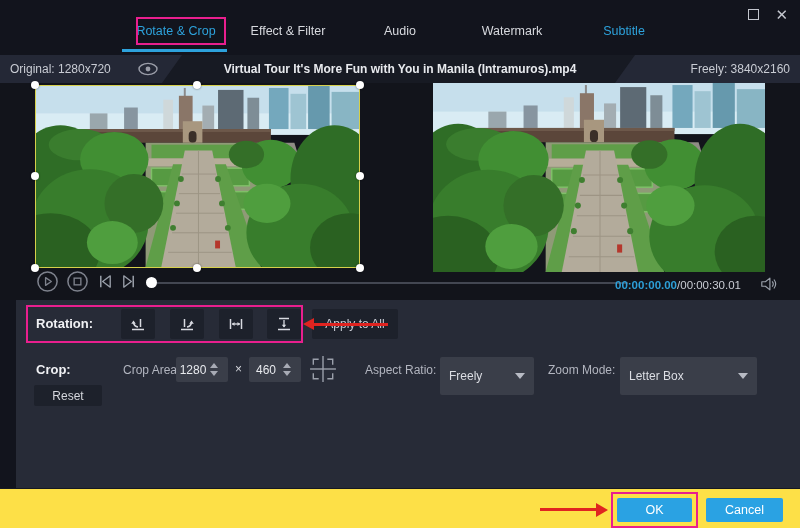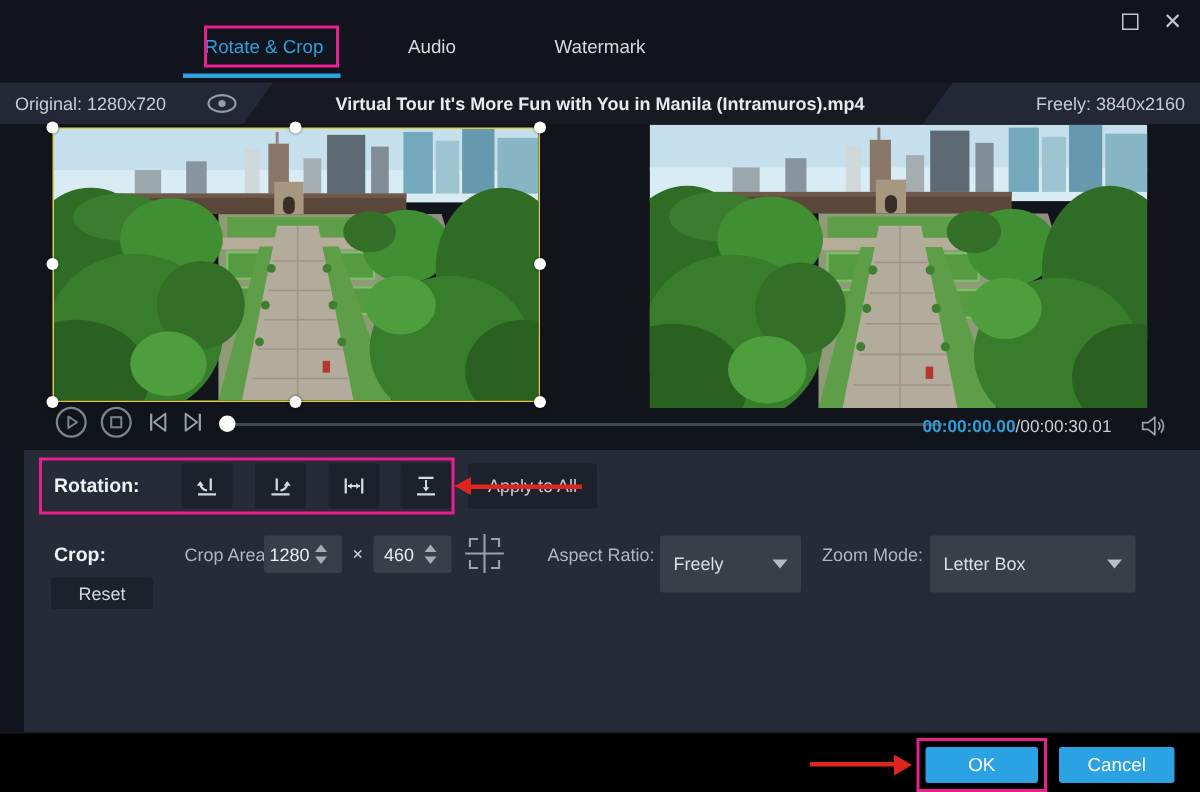--- a/index.html
+++ b/index.html
@@ -57,21 +57,21 @@
   .tri-up{width:0;height:0;border-left:4px solid transparent;border-right:4px solid transparent;border-bottom:5px solid #a8abb5;}
   .tri-down{width:0;height:0;border-left:4px solid transparent;border-right:4px solid transparent;border-top:5px solid #a8abb5;}
   .dropdown{position:absolute;height:38px;background:#3a3e49;border-radius:2px;display:flex;align-items:center;
     justify-content:space-between;padding:0 9px;cursor:pointer;}
   .dd-val{color:#dcdee4;font-size:12px;}
   .dd-chev{width:0;height:0;border-left:5px solid transparent;border-right:5px solid transparent;border-top:6px solid #b8bbc4;}
   .reset-btn{position:absolute;left:18px;top:85px;width:68px;height:21px;background:#1d212b;border-radius:2px;
     color:#d4d6dc;font-size:12px;display:flex;align-items:center;justify-content:center;cursor:pointer;}
 
   
-  .footer{position:absolute;left:0;top:488px;width:800px;height:40px;background:#000000;border-top:1px solid #161922;}
+  .footer{position:absolute;left:0;top:488px;width:800px;height:40px;background:#fde047;border-top:1px solid #161922;}
   .blue-btn{position:absolute;height:24px;background:#2aa2e3;border-radius:2px;color:#fff;font-size:12.5px;
     display:flex;align-items:center;justify-content:center;cursor:pointer;}
 
   
   .anno-box{position:absolute;border:2px solid #e91f8e;pointer-events:none;}
   .anno-line{position:absolute;background:#e02420;pointer-events:none;}
   .anno-head-right{position:absolute;width:0;height:0;border-top:7px solid transparent;border-bottom:7px solid transparent;
     border-left:12px solid #e02420;pointer-events:none;}
   .anno-head-left{position:absolute;width:0;height:0;border-top:6px solid transparent;border-bottom:6px solid transparent;
     border-right:11px solid #e02420;pointer-events:none;}
@@ -147,22 +147,24 @@
       </g>
     </g>
   </defs>
 </svg>
 
 <div class="window">
 
   <div class="titlebar">
     <div class="tabs">
       <div class="tab active"><span>Rotate &amp; Crop</span></div>
+      <div class="tab"><span>Effect &amp; Filter</span></div>
       <div class="tab"><span>Audio</span></div>
       <div class="tab"><span>Watermark</span></div>
+      <div class="tab highlight"><span>Subtitle</span></div>
     </div>
     <div class="tab-underline"></div>
     <div class="anno-box" style="left:136px;top:17px;width:90px;height:28px;"></div>
     <div class="win-controls">
       <div class="max-box"></div>
       <div class="close-x">✕</div>
     </div>
   </div>
 
   <div class="infobar">

